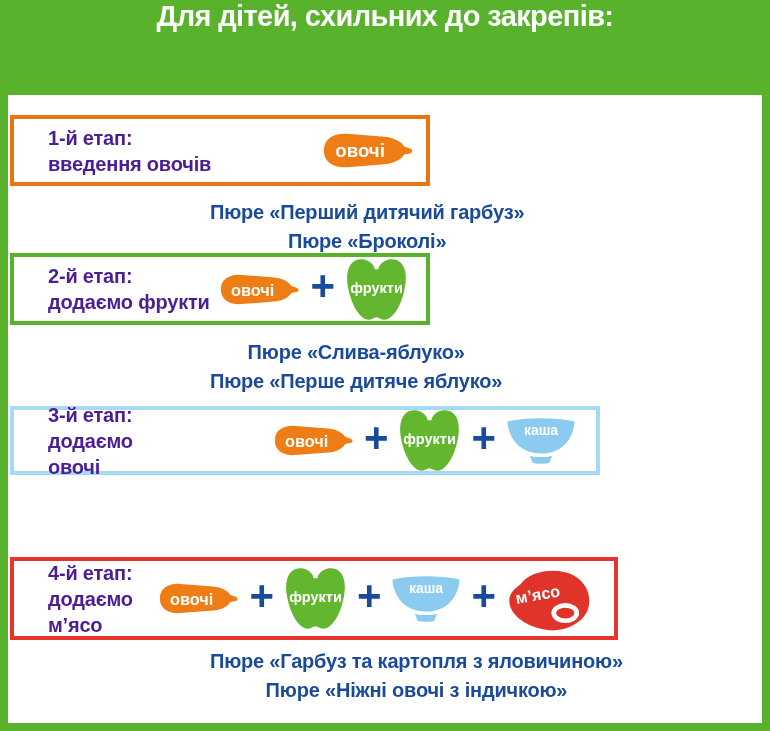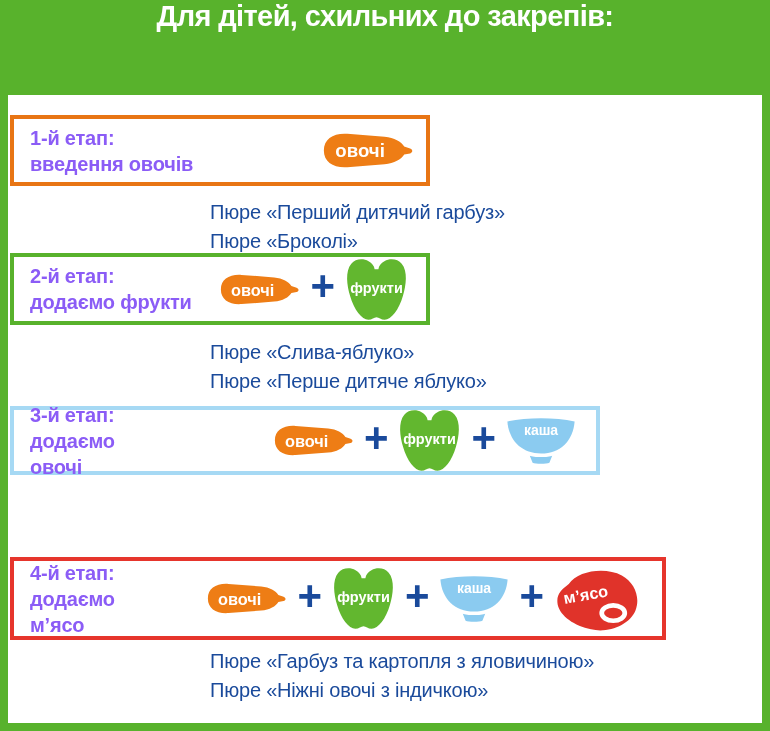--- a/index.html
+++ b/index.html
@@ -9,37 +9,37 @@
     font-family:"Liberation Sans", sans-serif;
   }
   .panel { position:absolute; left:8px; right:8px; top:95px; bottom:8px; background:#ffffff; }
   .header { position:absolute; top:0; left:0; width:770px; height:95px;
     display:flex; align-items:flex-start; justify-content:center; }
   .title { color:#ffffff; font-size:29px; font-weight:bold; letter-spacing:-0.6px;
     margin:0; padding-bottom:6px; }
 
   .stage { position:absolute; left:10px; background:#ffffff; box-sizing:border-box;
     display:flex; align-items:center; }
-  .stage .label { font-weight:bold; color:#8b5cf6; font-size:20px; line-height:26px;
-    padding-left:16px; letter-spacing:-0.2px; white-space:nowrap; }
+  .stage .label { font-weight:bold; color:#4c1d95; font-size:20px; line-height:26px;
+    padding-left:34px; letter-spacing:-0.2px; white-space:nowrap; }
   .icons { margin-left:auto; display:flex; align-items:center; gap:8px; }
   .plus { font-size:42px; font-weight:bold; color:#1a4a9b; line-height:1;
     padding:0 2px 6px 2px; }
 
   .stage1 { top:115px; width:420px; height:71px; border:4px solid #e87514; }
   .stage2 { top:253px; width:420px; height:72px; border:4px solid #58b22c; }
   .stage3 { top:396px; width:590px; height:69px; border:4px solid #a6d9f4;margin-top:10px; }
-  .stage4 { top:557px; width:656px; height:83px; border:4px solid #e6352c; }
+  .stage4 { top:557px; width:608px; height:83px; border:4px solid #e6352c; }
   .stage1 .icons { padding-right:12px; }
   .stage2 .icons { padding-right:18px; }
   .stage3 .icons { padding-right:20px; }
   .stage4 .icons { padding-right:22px; }
 
-  .products { position:absolute; left:210px; font-weight:normal; color:#1a4a9b;
-    font-size:20px; line-height:29px; letter-spacing:-0.2px; white-space:nowrap; }
+  .products { position:absolute; left:210px; font-weight:bold; color:#1a4a9b;
+    font-size:20px; line-height:29px; letter-spacing:-0.2px; white-space:nowrap;text-align:center; }
   .products1 { top:198px; } .products2 { top:338px; }
   .products3 { top:486px; } .products4 { top:647px; }
 
   svg { display:block; }
   svg text { fill:#ffffff; font-weight:bold; font-family:"Liberation Sans", sans-serif; }
   .ic-carrot { width:86px; height:45px; }
   .stage1 .ic-carrot { width:98px; height:51px; }
   .ic-apple { width:63px; height:69px; }
   .ic-bowl  { width:70px; height:50px; }
   .ic-meat  { width:86px; height:65px; }

